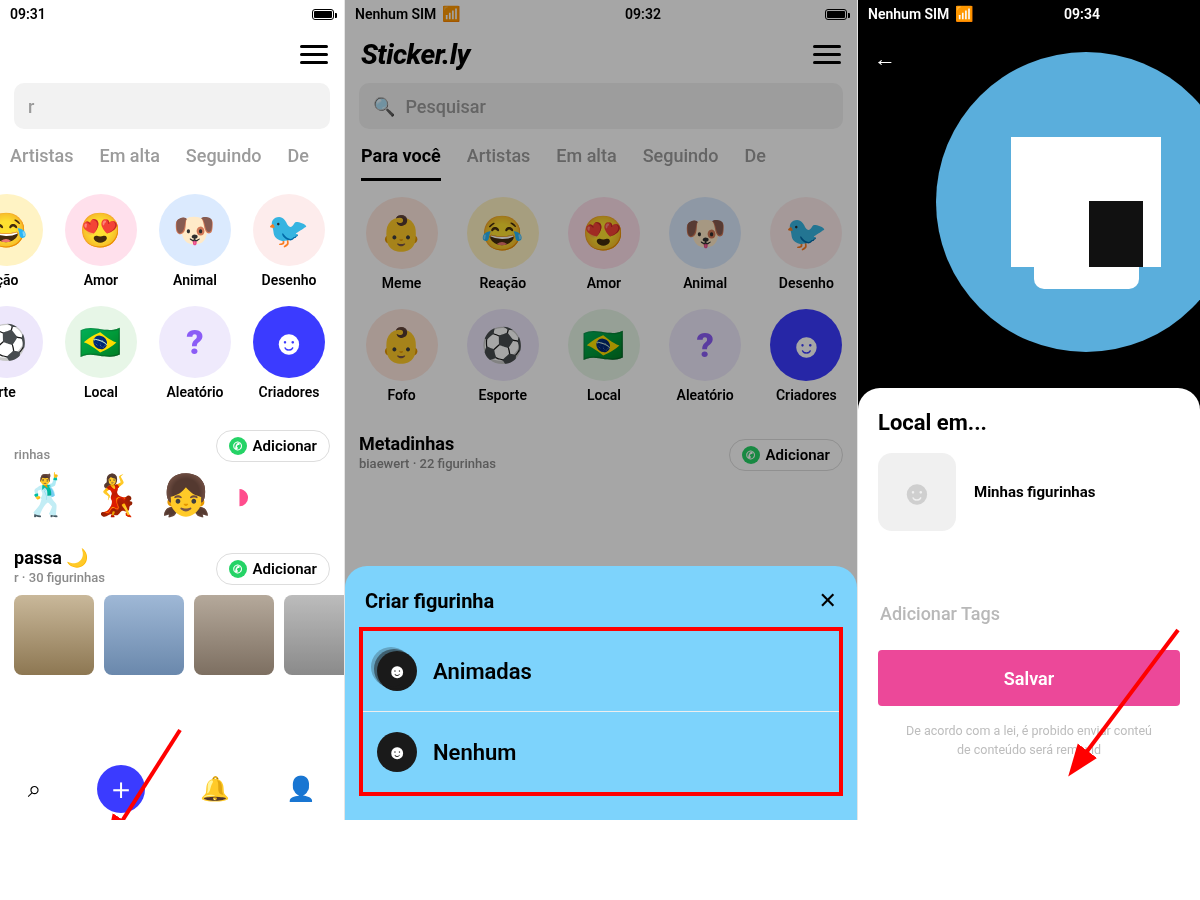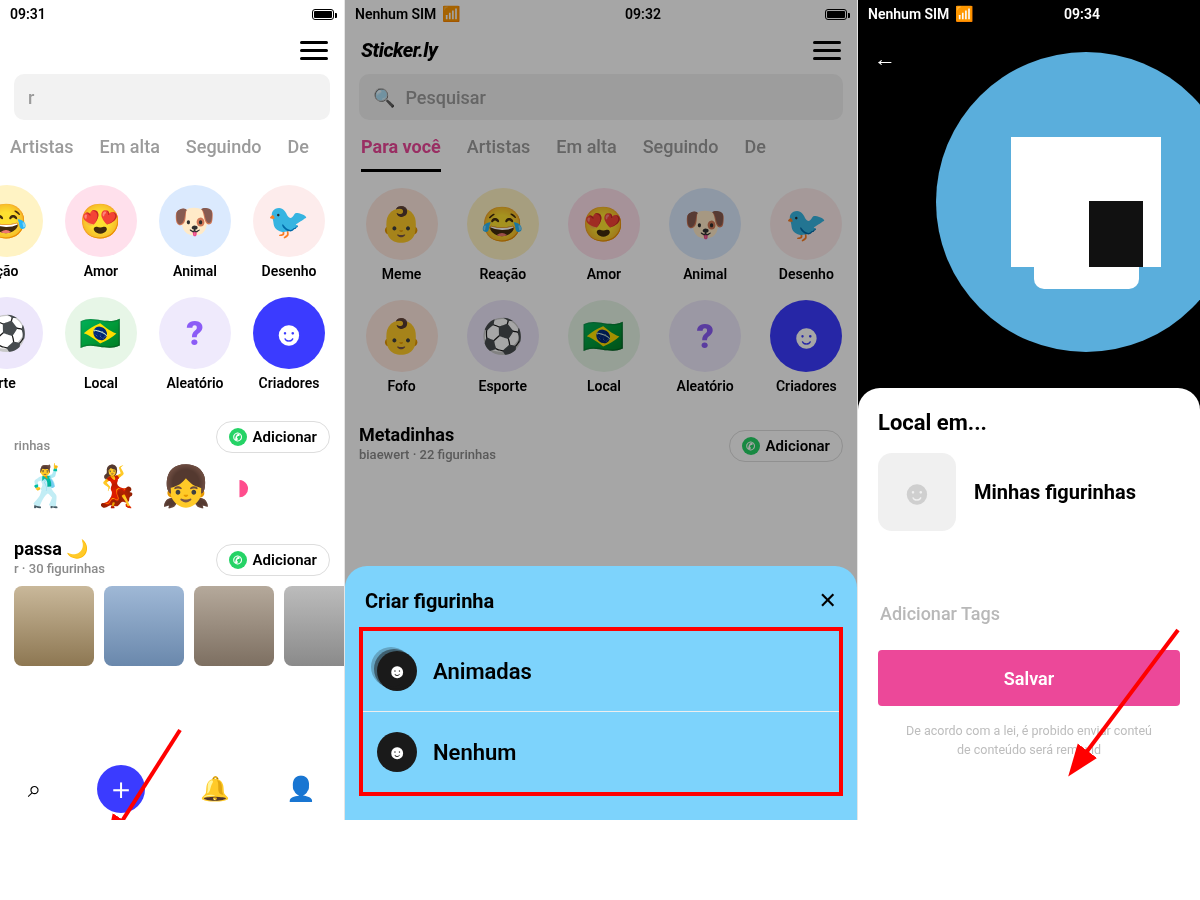--- a/index.html
+++ b/index.html
@@ -14,33 +14,33 @@
   .status { display:flex; justify-content:space-between; align-items:center; height:28px; padding:0 10px; font-size:14px; font-weight:600; }
   .status .left, .status .right { display:flex; gap:6px; align-items:center; }
   .status.dark { color:#fff; }
   .battery { width:22px; height:11px; border:1.5px solid currentColor; border-radius:3px; position:relative; }
   .battery:after { content:""; position:absolute; right:-4px; top:3px; width:2px; height:5px; background:currentColor; border-radius:0 1px 1px 0;}
   .battery .fill { position:absolute; inset:1px; background:currentColor; border-radius:1px;}
   .wifi { font-size:15px; }
 
   
   .header { display:flex; align-items:center; justify-content:space-between; padding:10px 16px 6px; }
-  .logo { font-size:20px; font-weight:800; font-style:italic; letter-spacing:-0.5px; }
+  .logo { font-size:28px; font-weight:800; font-style:italic; letter-spacing:-0.5px; }
   .hamburger { width:28px; display:flex; flex-direction:column; gap:5px; cursor:pointer;}
   .hamburger span { height:3px; background:#000; border-radius:2px; }
 
   
   .search { margin:6px 14px 10px; background:#f2f2f2; border-radius:10px; display:flex; align-items:center; height:46px; padding:0 14px; color:#9b9b9b; gap:10px;}
   .search .mag { font-size:18px; }
   .search .txt { font-size:18px; font-weight:500; }
 
   
   .tabs { display:flex; gap:26px; padding:6px 16px 0; font-size:18px; color:#9b9b9b; font-weight:500; overflow:hidden; white-space:nowrap;}
   .tabs .tab { padding-bottom:12px; cursor:pointer;text-align:center; }
-  .tabs .tab.active { color:#ec4899; font-weight:700; border-bottom:3px solid #000;}
+  .tabs .tab.active { color:#000000; font-weight:700; border-bottom:3px solid #000;}
 
   
   .cats { display:flex; flex-wrap:wrap; padding:16px 0 6px 0; }
   .s1 .cats { margin-left:-40px; }
   .cat { width:94px; display:flex; flex-direction:column; align-items:center; gap:6px; margin-bottom:18px; }
   .s2 .cat { width:85px; }
   .bubble { width:72px; height:72px; border-radius:50%; display:flex; align-items:center; justify-content:center; font-size:34px; }
   .catlabel { font-size:14px; font-weight:600; }
 
   
@@ -80,21 +80,21 @@
   .s3top { background:#000; height:410px; position:relative; }
   .backarrow { position:absolute; top:46px; left:16px; color:#fff; font-size:22px; cursor:pointer; }
   .preview { position:absolute; top:52px; right:-36px; width:300px; height:300px; background:#5aaedc; border-radius:50%; display:flex; align-items:center; justify-content:center;}
   .preview .shape { width:150px; height:130px; background:#fff; position:relative;}
   .preview .shape:after { content:""; position:absolute; right:18px; bottom:0; width:54px; height:66px; background:#111;}
   .preview .lip { position:absolute; left:15%; bottom:-22px; width:70%; height:22px; background:#fff; border-radius:0 0 10px 10px;}
   .s3sheet { position:absolute; left:0; right:0; top:388px; bottom:0; background:#fff; border-radius:22px 22px 0 0; padding:22px 20px 0;}
   .s3sheet h3 { font-size:22px; font-weight:700; margin-bottom:18px;}
   .dest { display:flex; align-items:center; gap:18px; margin-bottom:60px; cursor:pointer;}
   .destthumb { width:78px; height:78px; border-radius:14px; background:#f0f0f0; display:flex; align-items:center; justify-content:center; color:#cfcfcf; font-size:34px;}
-  .destlabel { font-size:20px; font-weight:700; }
+  .destlabel { font-size:15px; font-weight:700; }
   .tags { color:#b8b8b8; font-size:18px; font-weight:500; padding:12px 2px; }
   .savebtn { margin-top:14px; height:56px; background:#ec4899; color:#fff; font-size:18px; font-weight:600; display:flex; align-items:center; justify-content:center; border-radius:4px; cursor:pointer;}
   .legal { margin-top:16px; color:#bdbdbd; font-size:12.5px; text-align:center; line-height:1.5;}
 
   
   .c-yellow{background:#fff3c4;} .c-pink{background:#ffe0ec;} .c-blue{background:#dbeafe;} .c-red{background:#fdecec;}
   .c-lav{background:#ede7fb;} .c-lav2{background:#efeafc;} .c-deep{background:#3b3bff;color:#fff;}
   .c-green{background:#e7f6e7;} .c-peach{background:#ffe8df;}
 
   

